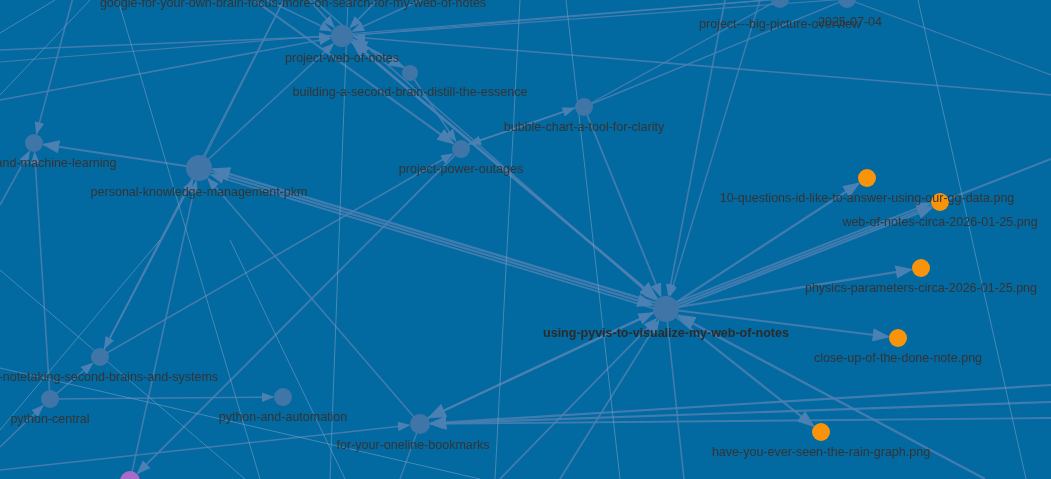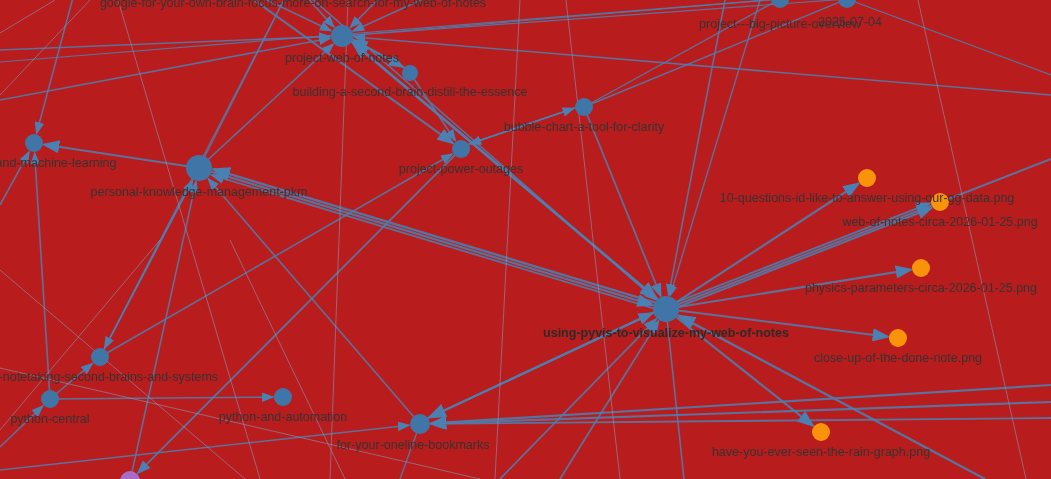--- a/index.html
+++ b/index.html
@@ -1,16 +1,16 @@
 <!DOCTYPE html>
 <html><head>
 <meta charset="utf-8">
 <style>
   html,body{margin:0;padding:0;background:#ffffff;}
-  #stage{position:relative;width:1051px;height:479px;overflow:hidden;background:#b91c1c;
+  #stage{position:relative;width:1051px;height:479px;overflow:hidden;background:#0369a1;
          font-family:"Liberation Sans", sans-serif;}
   svg{display:block;}
   text.node-label{font-family:"Liberation Sans", sans-serif;font-size:12.5px;fill:#343434;}
   text.node-label.bold{font-weight:bold;fill:#2b2b2b;}
 </style>
 </head>
 <body>
 
 <div id="stage">
   <svg width="1051" height="479" viewBox="0 0 1051 479">

